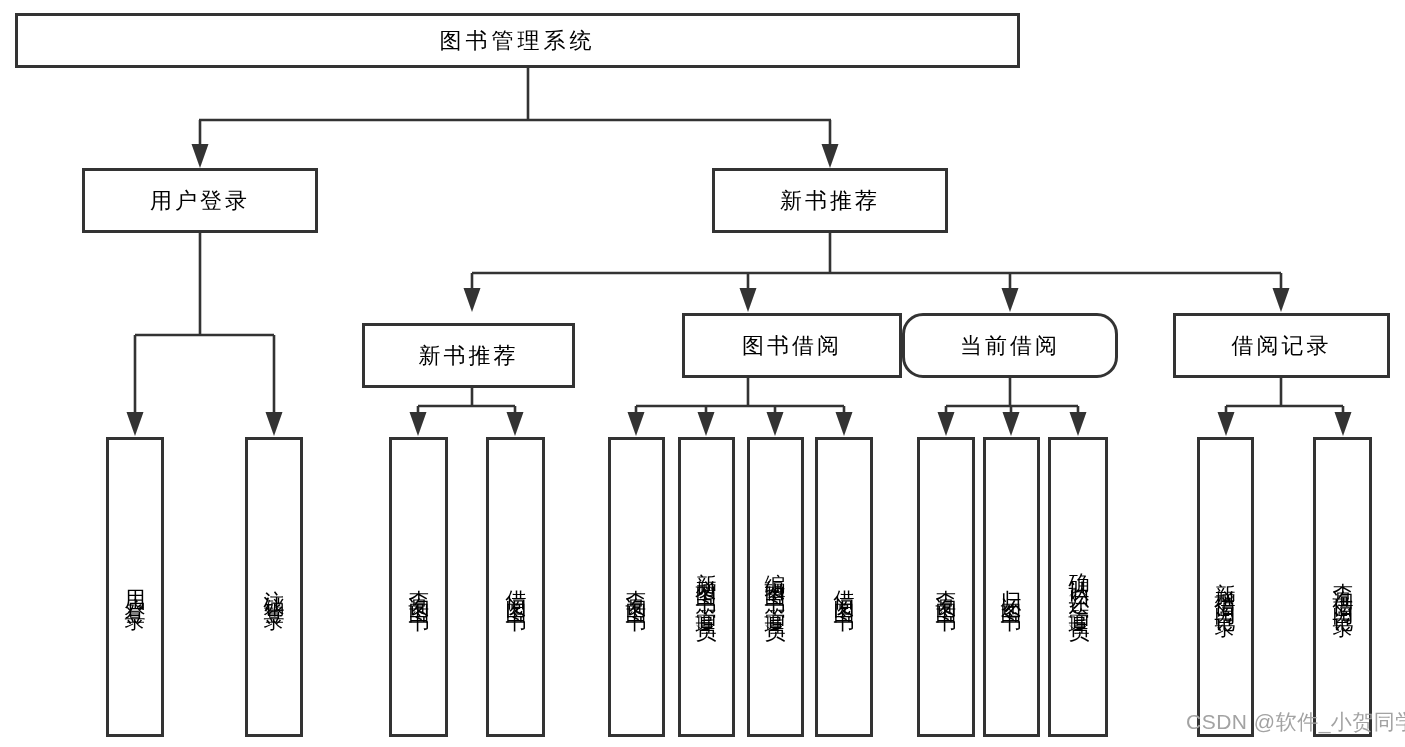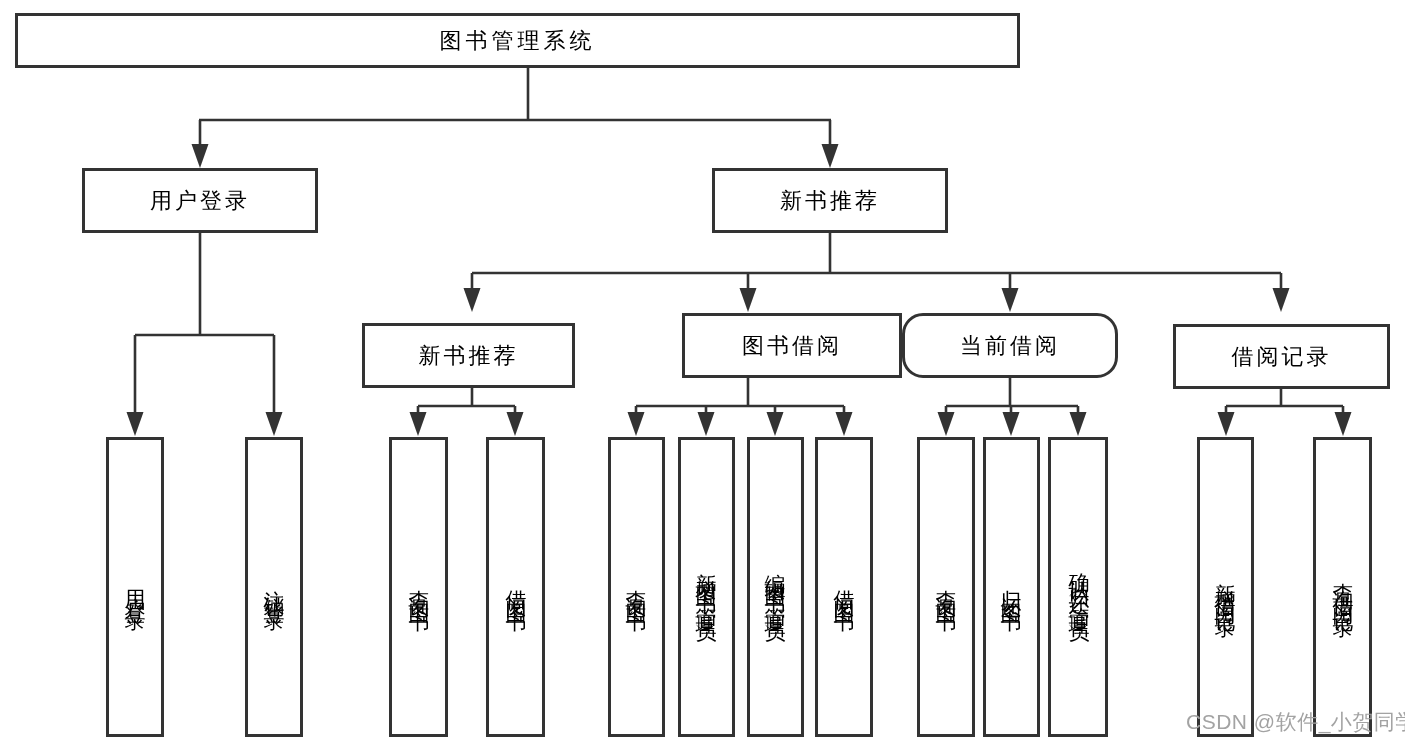--- a/index.html
+++ b/index.html
@@ -99,21 +99,21 @@
   </svg>
 
   <div class="node h root" style="left:15px;top:13px;width:1005px;height:55px;">图书管理系统</div>
 
   <div class="node h" style="left:82px;top:168px;width:236px;height:65px;">用户登录</div>
   <div class="node h" style="left:712px;top:168px;width:236px;height:65px;">新书推荐</div>
 
   <div class="node h" style="left:362px;top:323px;width:213px;height:65px;">新书推荐</div>
   <div class="node h" style="left:638px;top:313px;width:220px;height:65px;margin-left:44px;">图书借阅</div>
   <div class="node h" style="left:902px;top:313px;width:216px;height:65px;border-radius:21px;">当前借阅</div>
-  <div class="node h" style="left:1173px;top:324px;width:217px;height:65px;">借阅记录</div>
+  <div class="node h" style="left:1173px;top:313px;width:217px;height:65px;">借阅记录</div>
 
   <div class="node v" style="left:106px;top:437px;width:58px;height:300px;">用户登录</div>
   <div class="node v" style="left:245px;top:437px;width:58px;height:300px;">注销登录</div>
 
   <div class="node v" style="left:389px;top:437px;width:59px;height:300px;">查询图书</div>
   <div class="node v" style="left:486px;top:437px;width:59px;height:300px;">借阅图书</div>
 
   <div class="node v" style="left:608px;top:437px;width:57px;height:300px;">查询图书</div>
   <div class="node v" style="left:678px;top:437px;width:57px;height:300px;">新增图书（管理员）</div>
   <div class="node v" style="left:747px;top:437px;width:57px;height:300px;">编辑图书（管理员）</div>

